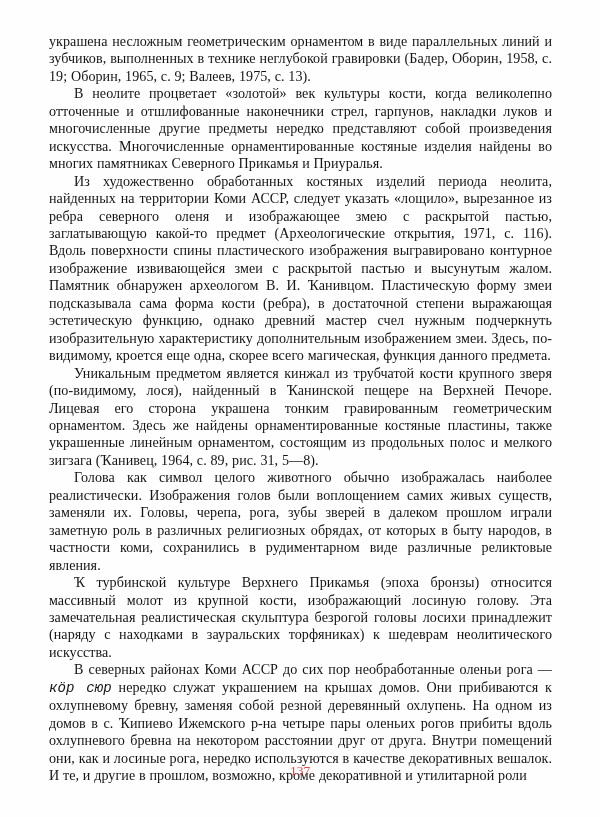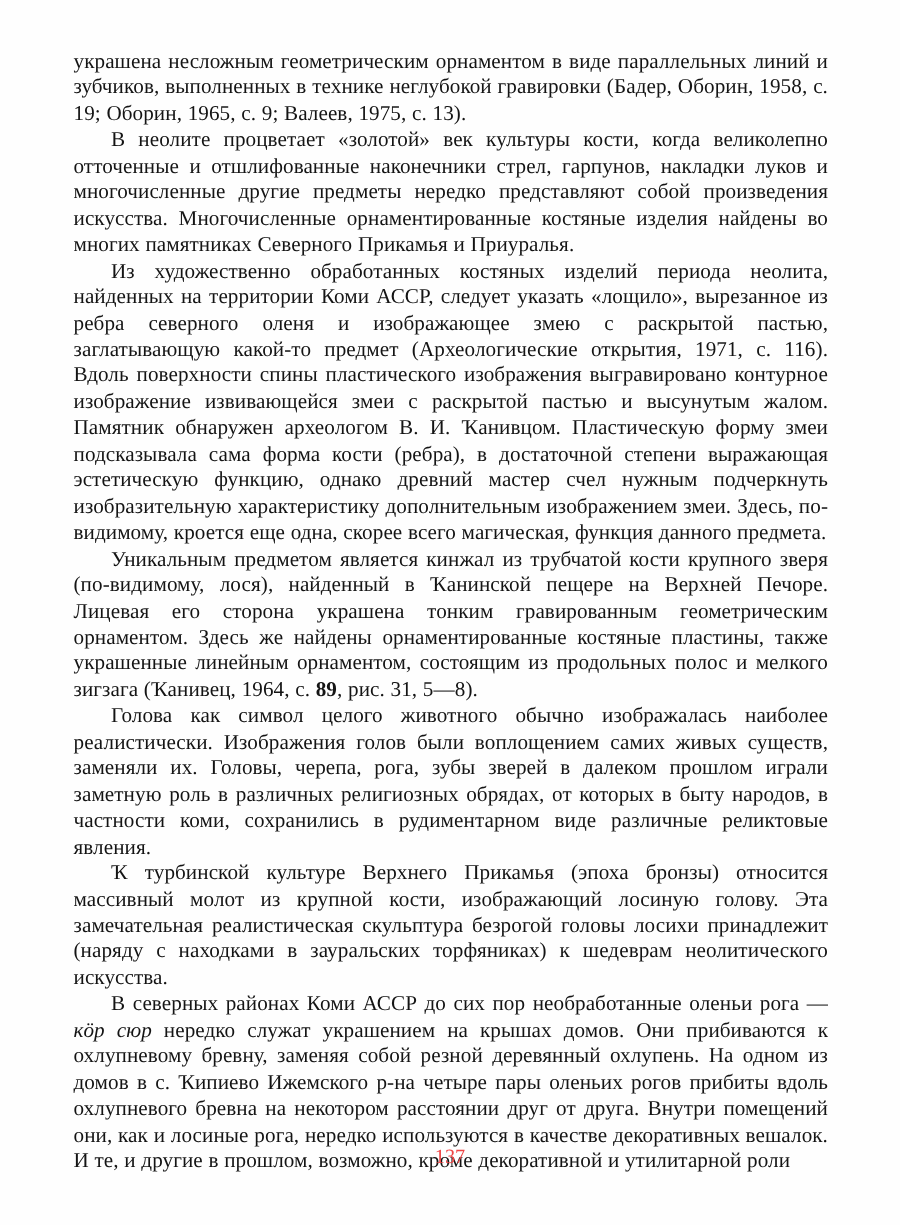--- a/index.html
+++ b/index.html
@@ -33,23 +33,24 @@
     letter-spacing: 0.05px;
     word-spacing: 0.2px;
     hyphens: none;
     color: #141414;
   }
   p.para.first {
     text-indent: 0;
   }
   .ital {
     font-style: italic;
+    font-family: Liberation Mono, monospace;
   }
   .bold {
-    font-weight: bold;
+    font-weight: normal;
   }
   .page-number {
     position: absolute;
     left: 0;
     right: 0;
     top: 763px;
     text-align: center;
     font-size: 13.5px;
     font-family: "Liberation Serif", "DejaVu Serif", serif;
     color: #ef4444;

